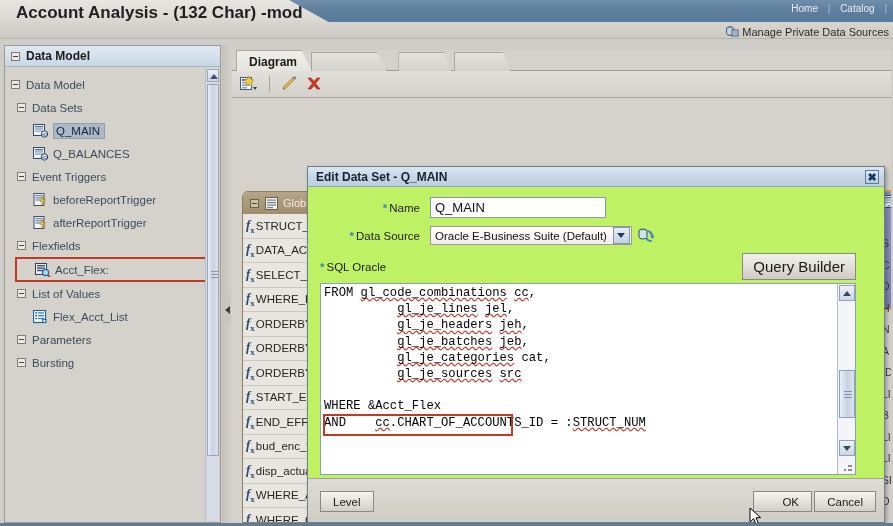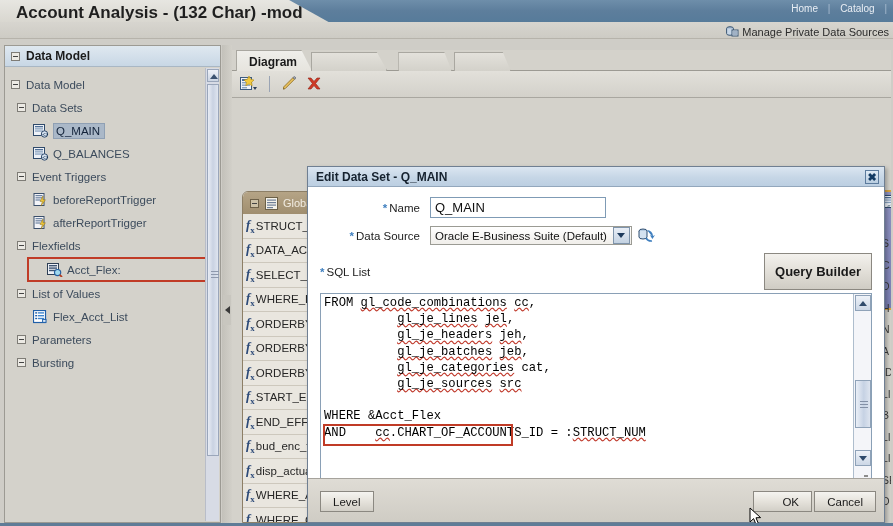--- a/index.html
+++ b/index.html
@@ -93,21 +93,21 @@
     padding: 1px 4px 1px 2px; border: 1px solid #8fa0b4;
   }
   .ind1 { padding-left: 12px; }
   .ind2 { padding-left: 28px; }
   .ico16 {
     width: 16px; height: 14px; margin-right: 4px; flex: 0 0 auto;
     display: inline-block; position: relative;
   }
   .highlight-box {
     border: 2px solid #c03b26;
-    margin-left: 22px; margin-right: 6px;
+    margin-left: 10px; margin-right: 6px;
     padding-left: 18px;
     height: 25px;
   }
   .lp-scroll {
     position: absolute; right: 1px; top: 22px; width: 14px; bottom: 1px;
     background: #d7dbe5;
     border-left: 1px solid #b8bdc8;
   }
   .lp-scroll .thumb {
     position: absolute; left: 1px; top: 16px; width: 12px; height: 372px;
@@ -257,22 +257,22 @@
     position: absolute; right: 5px; top: 3px;
     width: 14px; height: 14px;
     background: linear-gradient(to bottom, #dfeaf5, #b9cde0);
     border: 1px solid #5c7b9d;
     color: #123a63; font-weight: bold; font-size: 11px;
     display: flex; align-items: center; justify-content: center;
     line-height: 1; cursor: pointer;
   }
   .dlg-body {
     position: absolute; left: 0; top: 20px; right: 0; bottom: 44px;
-    background: #ffffff;
-    padding: 10px 12px 0 12px;
+    background: #bef264;
+    padding: 10px 28px 0 12px;
   }
   .frow { display: flex; align-items: center; margin-bottom: 8px; }
   .flabel {
     width: 110px; text-align: right; padding-right: 10px;
     font-size: 11.5px; color: #222;
   }
   .req { color: #3f7fbf; font-weight: bold; margin-right: 2px; }
   .tinput {
     width: 176px; height: 21px;
     border: 1px solid #7f9bb5; background: #fff;
@@ -297,25 +297,25 @@
     border-right: 4px solid transparent; border-top: 5px solid #1d3a5c;
   }
   .refresh-ico { width: 17px; height: 16px; margin-left: 6px; }
 
   .sqlrow {
     display: flex; align-items: center; justify-content: space-between;
     margin: 6px 0 3px 0;
   }
   .sqllabel { font-size: 11.5px; color: #222; }
   .qbtn {
-    height: 37px; padding: 0 10px;
+    height: 27px; padding: 0 10px;
     background: linear-gradient(to bottom, #f3f1ed 0%, #e2dfd8 50%, #cfccc4 100%);
     border: 1px solid #8b8881;
-    font-size: 13px; color: #1a1a1a; cursor: pointer;
-    display: flex; align-items: center; font-weight: bold;
+    font-size: 15px; color: #1a1a1a; cursor: pointer;
+    display: flex; align-items: center;
   }
   .sqlbox {
     position: relative;
     height: 192px;
     border: 1px solid #8aa0b6;
     background: #fff;
     overflow: hidden;
   }
   .sqltext {
     position: absolute; left: 3px; top: 1px; right: 20px; bottom: 0;
@@ -717,21 +717,21 @@
             <ellipse cx="5" cy="3" rx="4" ry="2" fill="#b9cde2" stroke="#2c4c70"></ellipse>
             <path d="M1 3 v6 a4 2 0 0 0 8 0 V3" fill="#d4e2f0" stroke="#2c4c70"></path>
             <path d="M9 2 a6 6 0 0 1 6 6 l2-1 -2.6 4 -2.6-4 2 1" fill="#3f7fbf"></path>
             <path d="M14 13 a6 6 0 0 1-6-3" fill="none" stroke="#3f7fbf" stroke-width="1.6"></path>
           </svg>
         </span>
       </div>
 
       <div class="sqlrow">
         <div class="sqllabel">
-          <span class="req">*</span><span>SQL List</span>
+          <span class="req">*</span><span>SQL Oracle</span>
         </div>
         <div class="qbtn">Query Builder</div>
       </div>
 
       <div class="sqlbox">
         <div class="sqltext" id="sqltext"><div>FROM <span class="squiggle">gl_code_combinations</span> <span class="squiggle">cc</span>,</div><div>          <span class="squiggle">gl_je_lines</span> <span class="squiggle">jel</span>,</div><div>          <span class="squiggle">gl_je_headers</span> <span class="squiggle">jeh</span>,</div><div>          <span class="squiggle">gl_je_batches</span> <span class="squiggle">jeb</span>,</div><div>          <span class="squiggle">gl_je_categories</span> cat,</div><div>          <span class="squiggle">gl_je_sources</span> <span class="squiggle">src</span></div><div>&nbsp;</div><div>WHERE &amp;Acct_Flex</div><div>AND    <span class="squiggle">cc</span>.CHART_OF_ACCOUNTS_ID = :<span class="squiggle">STRUCT_NUM</span></div></div>
         <div class="where-hl"></div>
         <div class="sqlscroll">
           <div class="sb-btn up"></div>
           <div class="sb-thumb">

